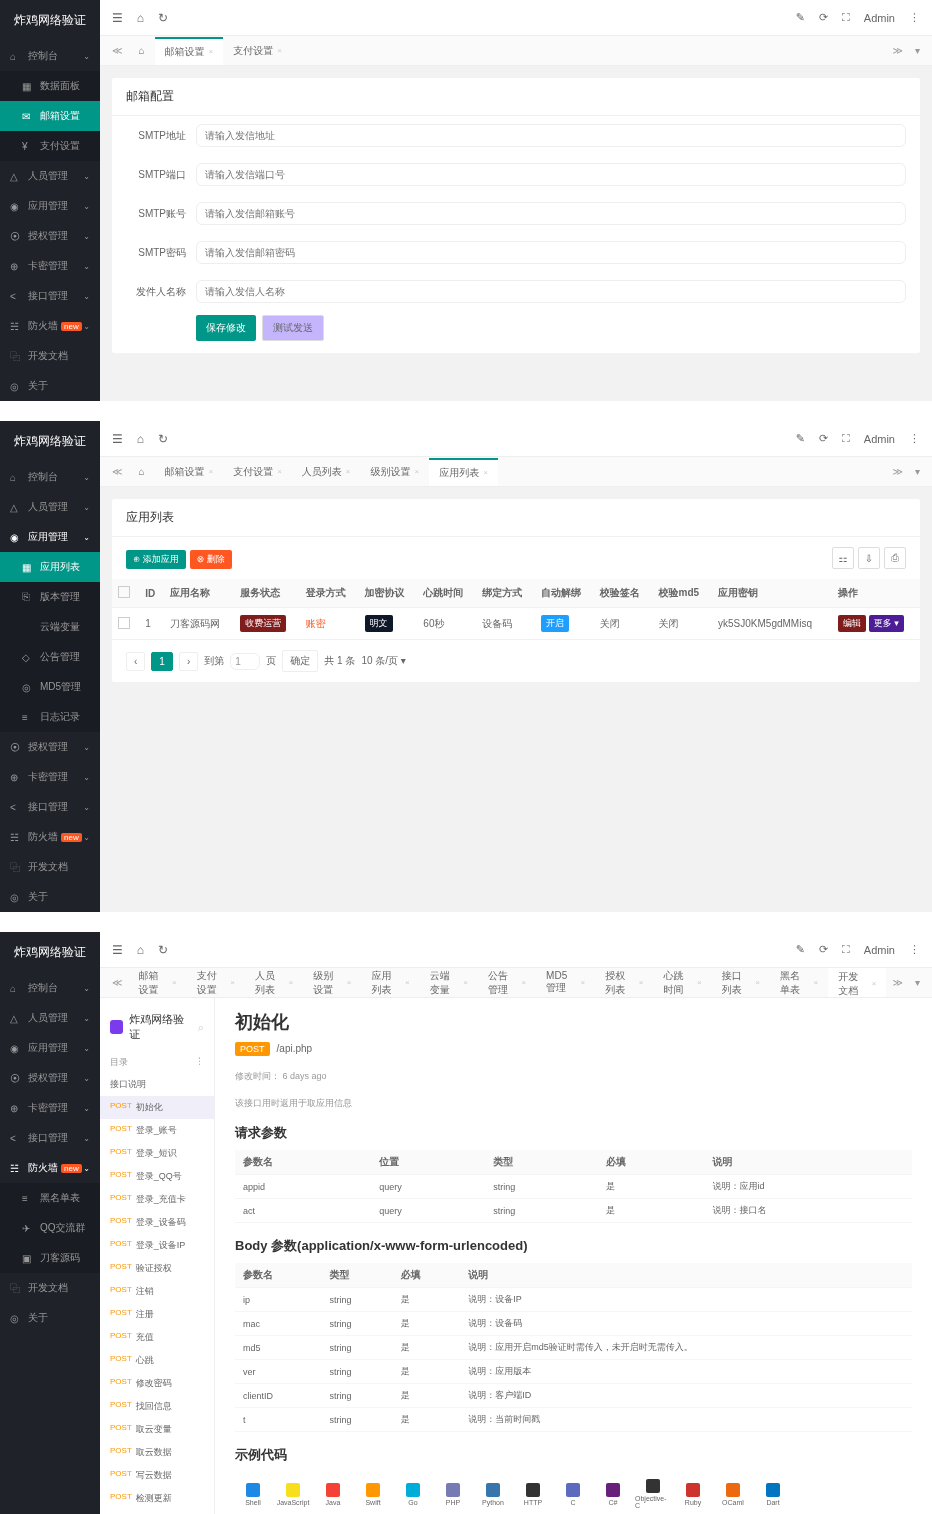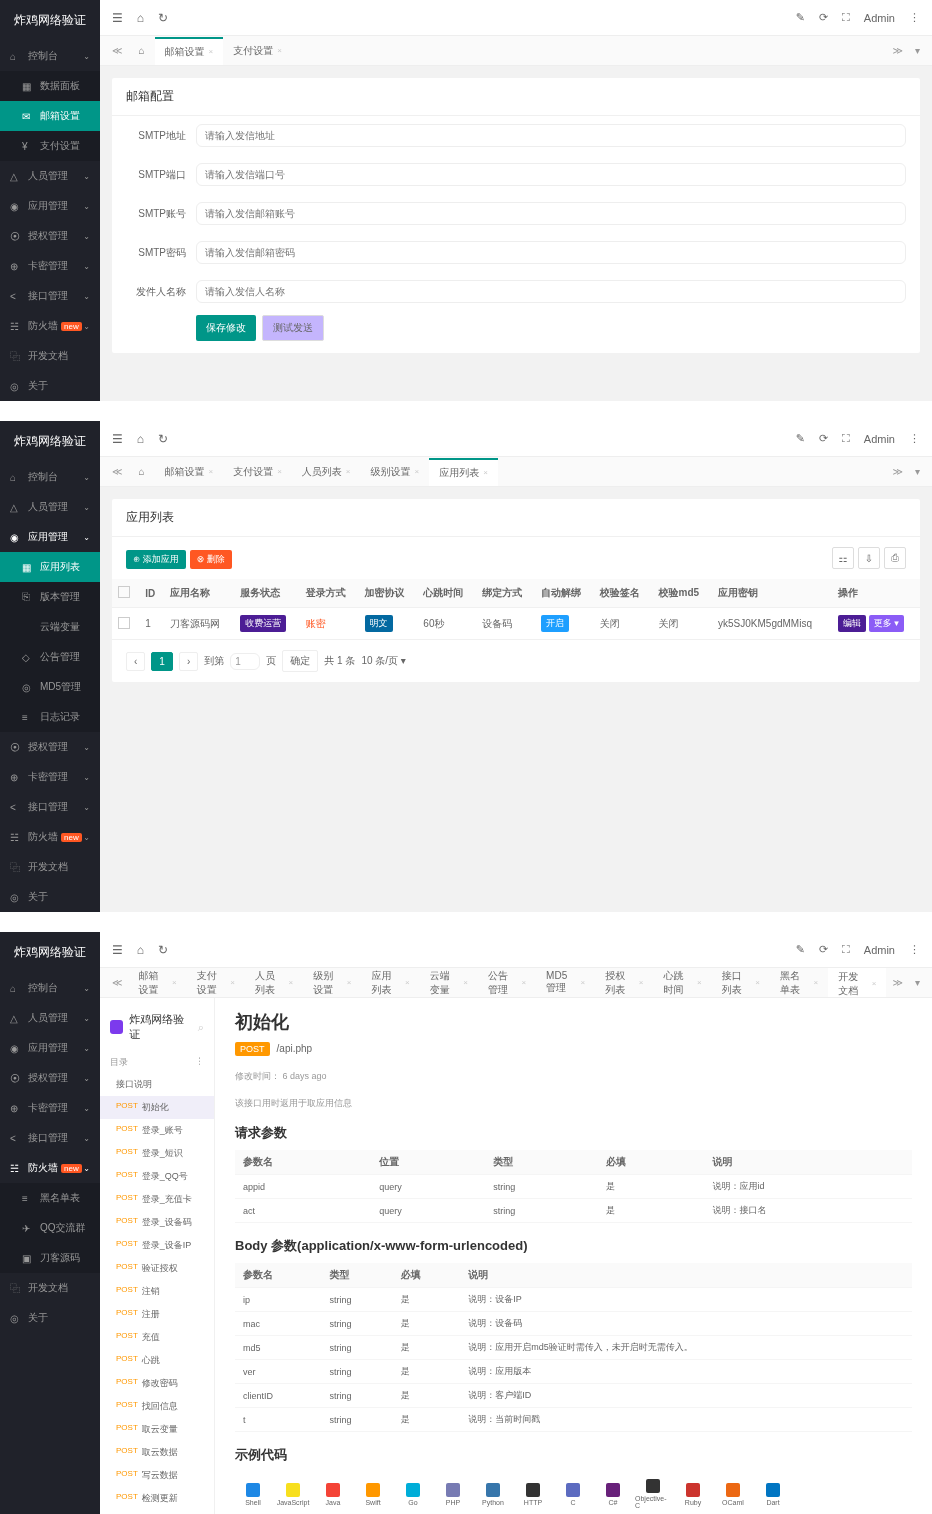--- a/index.html
+++ b/index.html
@@ -34,36 +34,36 @@
 .btn-danger{background:#ff5722;color:#fff}
 .btn-sm{padding:3px 7px;font-size:9px}
 .toolbar{padding:10px 14px;display:flex;align-items:flex-end;gap:4px}
 .toolbar-right{margin-left:auto;display:flex;gap:4px}
 .icon-btn{width:22px;height:22px;border:1px solid #ddd;background:#fff;border-radius:2px;display:flex;align-items:center;justify-content:center;cursor:pointer;font-size:10px;color:#666}
 table{width:100%;border-collapse:collapse;font-size:10px}
 th,td{padding:7px 6px;text-align:left;border-bottom:1px solid #f0f0f0;color:#666}
 th{background:#fafafa;font-weight:700;font-size:10px}
 .checkbox{width:12px;height:12px;border:1px solid #ccc;display:inline-block}
 .tag{display:inline-block;padding:2px 5px;font-size:9px;border-radius:2px;color:#fff}
-.tag-green{background:#4c1d95}
+.tag-green{background:#7f1d1d}
 .tag-orange{color:#ff5722;background:none}
-.tag-dark{background:#0369a1}
+.tag-dark{background:#0f172a}
 .tag-blue{background:#1e9fff}
 .pagination{padding:10px 14px;display:flex;align-items:center;gap:6px;font-size:10px;color:#666}
 .pg-btn{padding:3px 7px;border:1px solid #eee;background:#fff;border-radius:2px;cursor:pointer}
 .pg-btn.active{background:#009688;color:#fff;border-color:#009688}
 .separator{height:20px;background:transparent}
 
 
 .docs-container{display:flex;flex:1;background:#fff}
 .docs-nav{width:115px;background:#fff;border-right:1px solid #f0f0f0;padding:8px 0}
 .docs-nav-hd{display:flex;align-items:center;padding:6px 10px;gap:6px}
 .docs-nav-logo{width:14px;height:14px;background:#7c3aed;border-radius:3px}
 .docs-nav-cat{padding:8px 10px 4px;font-size:9px;color:#999}
-.docs-nav-item{padding:5px 16px;font-size:9px;color:#666;cursor:pointer;display:flex;gap:4px}
+.docs-nav-item{padding:5px 10px;font-size:9px;color:#666;cursor:pointer;display:flex;gap:4px}
 .docs-nav-item.active{background:#f0eef9}
 .docs-nav-item .method{color:#ff9800;font-weight:500;font-size:8px}
 .docs-body{flex:1;padding:12px 20px;overflow:auto}
 .docs-h1{font-size:18px;margin-bottom:8px}
 .docs-badge{display:inline-block;background:#ff9800;color:#fff;font-size:9px;padding:2px 5px;border-radius:2px;margin-right:4px}
 .docs-path{font-size:10px;color:#666}
 .docs-meta{font-size:9px;color:#999;margin:14px 0}
 .docs-h2{font-size:13px;margin:14px 0 8px}
 .docs-table{width:100%;font-size:9px;margin-bottom:8px}
 .docs-table th,.docs-table td{padding:5px 8px;border-bottom:1px solid #f5f5f5}
@@ -359,21 +359,21 @@
               <td><span class="tag-orange">账密</span></td>
               <td><span class="tag tag-dark">明文</span></td>
               <td>60秒</td>
               <td>设备码</td>
               <td><span class="tag tag-blue">开启</span></td>
               <td>关闭</td>
               <td>关闭</td>
               <td>yk5SJ0KM5gdMMisq</td>
               <td>
                 <span class="tag tag-green">编辑</span>
-                <span class="tag" style="background:#8b5cf6">更多 ▾</span>
+                <span class="tag" style="background:#4c1d95">更多 ▾</span>
               </td>
             </tr>
           </tbody>
         </table>
         <div class="pagination">
           <span class="pg-btn">‹</span>
           <span class="pg-btn active">1</span>
           <span class="pg-btn">›</span>
           <span>到第</span>
           <input class="form-input" style="width: 30px; flex: 0 0 auto; padding: 2px 4px;" value="1">

